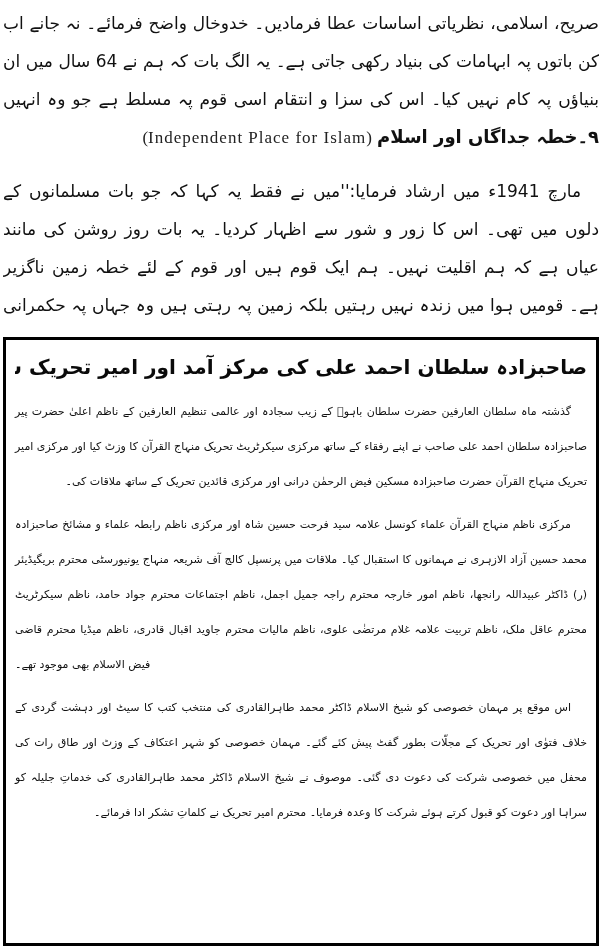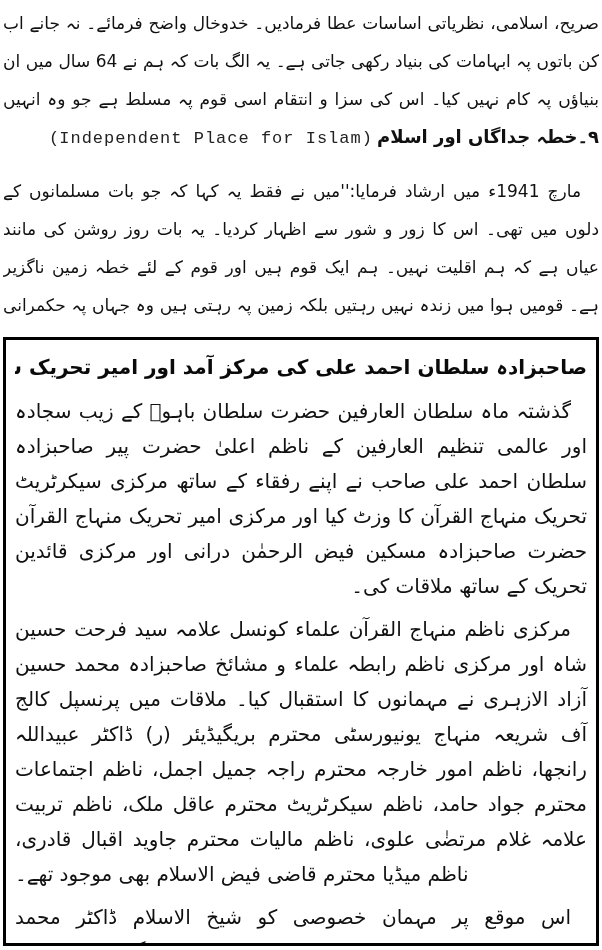--- a/index.html
+++ b/index.html
@@ -43,21 +43,21 @@
     white-space: nowrap;
     overflow: hidden;
   }
   .section-number,
   .section-title-urdu {
     font-weight: bold;
     font-size: 18px;
     color: #111111;
   }
   .section-title-english {
-    font-family: Liberation Mono, monospace;
+    font-family: Liberation Serif, serif;
     font-size: 17px;
     font-weight: normal;
     color: #222222;
     letter-spacing: 1px;
   }
   .quote-para {
     position: absolute;
     top: 172px;
     right: 3px;
     left: 3px;
@@ -81,21 +81,21 @@
     text-align: center;
     font-weight: bold;
     font-size: 20px;
     line-height: 30px;
     color: #0a0a0a;
     margin: 8px 0 12px 0;
     white-space: nowrap;
     overflow: hidden;
   }
   .article-para {
-    font-size: 20px;
+    font-size: 11px;
     line-height: 35px;
     margin: 0 0 8px 0;
   }
   .last-right { text-align-last: right; }
   .last-left  { text-align-last: left; }
   .indent     { text-indent: 16px; }
 </style>
 </head>
 <body>
 

